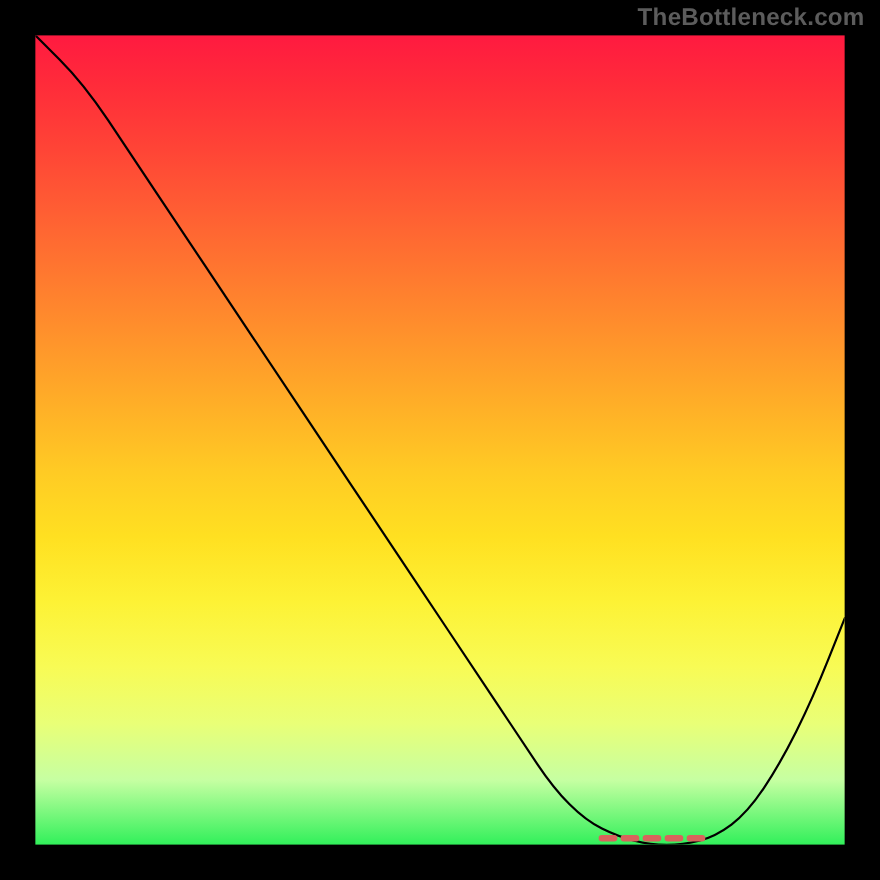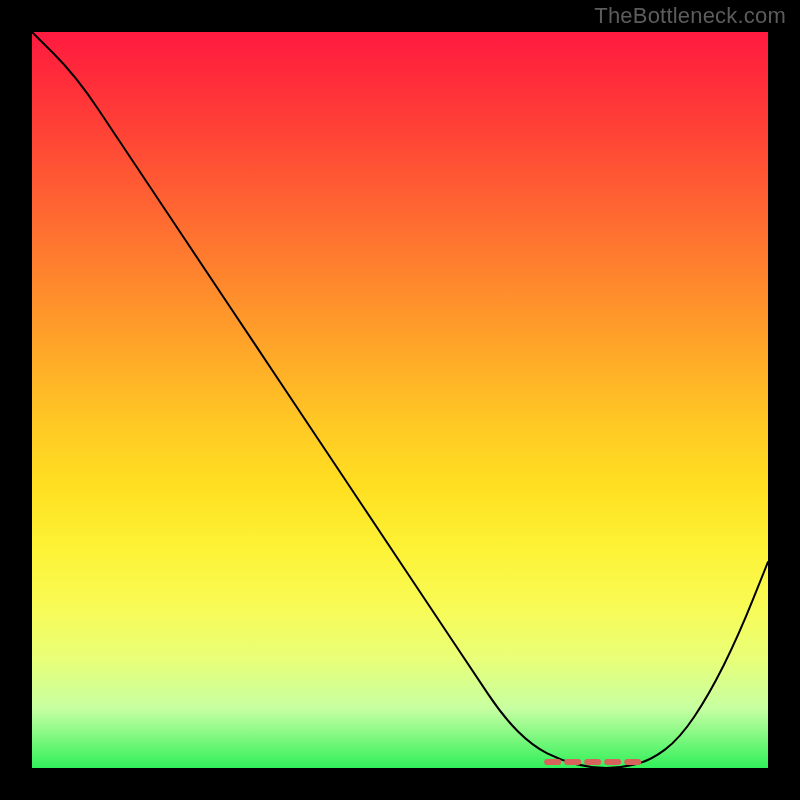--- a/index.html
+++ b/index.html
@@ -16,21 +16,21 @@
     width: 800px;
     height: 800px;
     background: #000000;
   }
   .watermark {
     position: absolute;
     top: 3px;
     right: 14px;
     color: #5c5c5c;
     font-size: 22px;
-    font-weight: 400;
+    font-weight: 700;
     letter-spacing: 0.2px;
     z-index: 5;
   }
   .plot-area {
     position: absolute;
     left: 32px;
     top: 32px;
     width: 736px;
     height: 736px;
     overflow: hidden;

